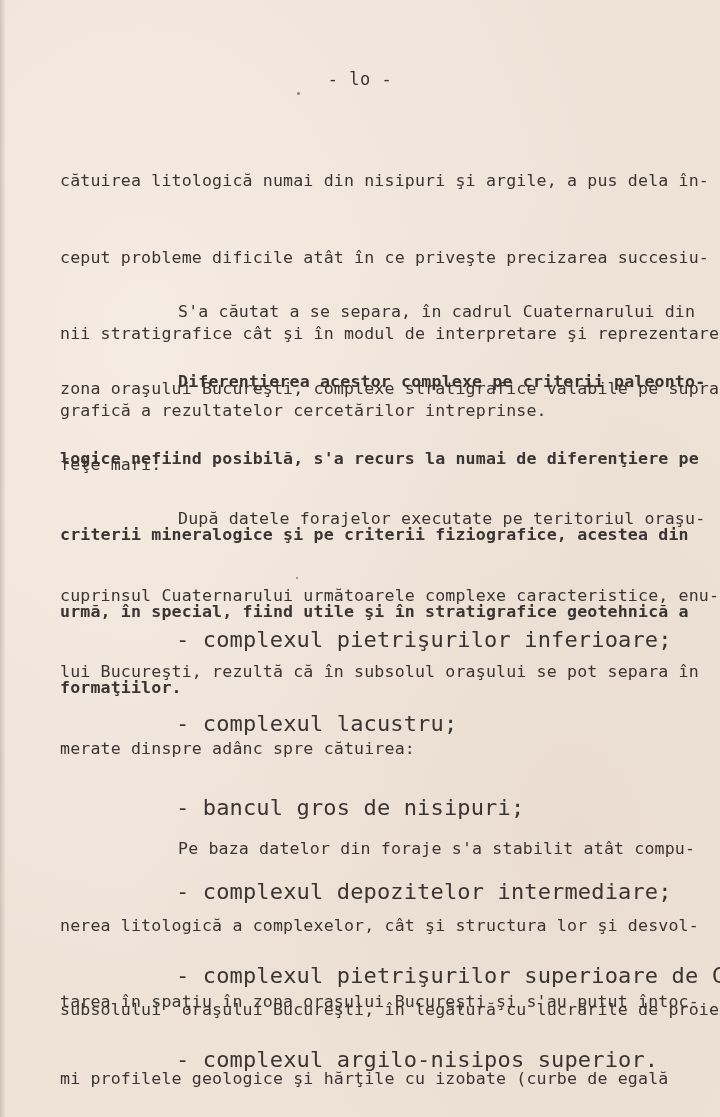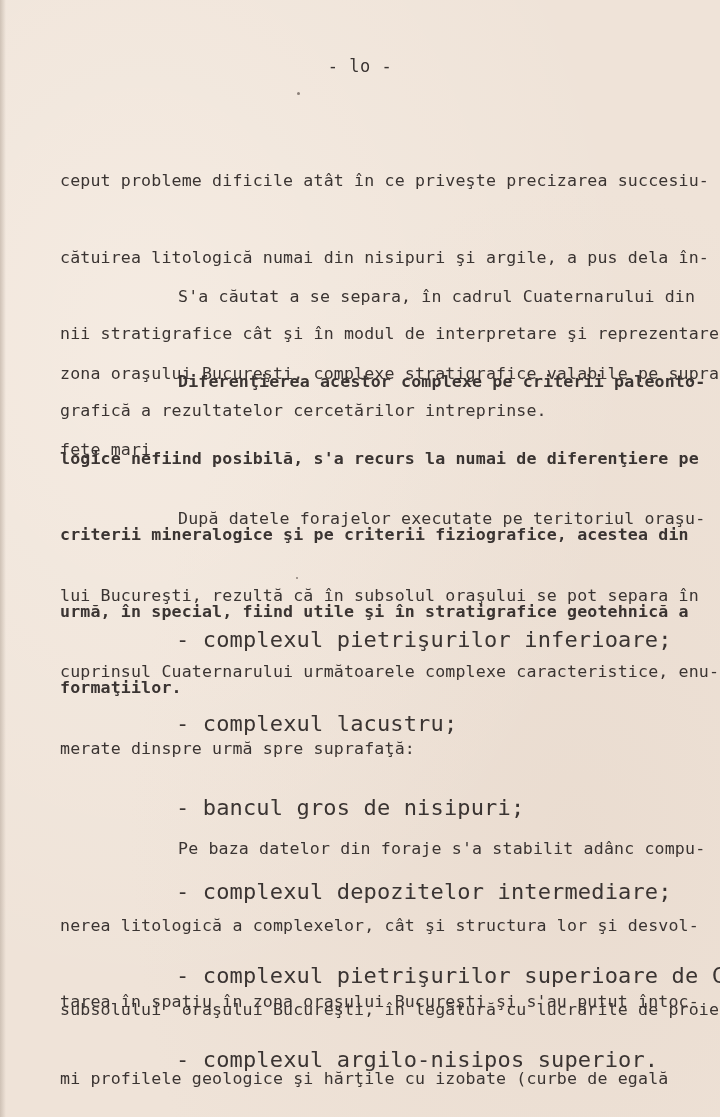--- a/index.html
+++ b/index.html
@@ -19,21 +19,21 @@
       color: #3a3432;
     }
     .left-edge {
       position: absolute;
       left: 0; top: 0;
       width: 6px; height: 1117px;
       background: linear-gradient(to right, #cfc2b6, rgba(239,227,216,0));
     }
     .page-number {
       position: absolute;
-      top: 56px;
+      top: 69px;
       left: 0;
       width: 720px;
       text-align: center;
       font-size: 17px;
       letter-spacing: 0.5px;
     }
     .speck {
       position: absolute;
       width: 3px; height: 3px;
       border-radius: 50%;
@@ -61,59 +61,59 @@
   </style>
 </head>
 <body>
 
 <div class="left-edge"></div>
 
 <div class="page-number">- lo -</div>
 <div class="speck" style="left:297px; top:92px;"></div>
 
 <div class="text-block" style="top:117px;">
+  <span class="line">cătuirea litologică numai din nisipuri şi argile, a pus dela în-</span>
   <span class="line">ceput probleme dificile atât în ce priveşte precizarea succesiu-</span>
-  <span class="line">cătuirea litologică numai din nisipuri şi argile, a pus dela în-</span>
   <span class="line">nii stratigrafice cât şi în modul de interpretare şi reprezentare</span>
   <span class="line">grafică a rezultatelor cercetărilor intreprinse.</span>
 </div>
 
-<div class="text-block" style="top:233px;">
+<div class="text-block" style="top:248px;">
   <span class="line indent">S'a căutat a se separa, în cadrul Cuaternarului din</span>
   <span class="line">zona oraşului Bucureşti, complexe stratigrafice valabile pe supra-</span>
   <span class="line">feţe mari.</span>
 </div>
 
 <div class="text-block" style="top:318px;font-weight:bold;">
   <span class="line indent">Diferenţierea acestor complexe pe criterii paleonto-</span>
   <span class="line">logice nefiind posibilă, s'a recurs la numai de diferenţiere pe</span>
   <span class="line">criterii mineralogice şi pe criterii fiziografice, acestea din</span>
   <span class="line">urmă, în special, fiind utile şi în stratigrafice geotehnică a</span>
   <span class="line">formaţiilor.</span>
 </div>
 
 <div class="text-block" style="top:455px;">
   <span class="line indent">După datele forajelor executate pe teritoriul oraşu-</span>
+  <span class="line">cuprinsul Cuaternarului următoarele complexe caracteristice, enu-</span>
   <span class="line">lui Bucureşti, rezultă că în subsolul oraşului se pot separa în</span>
-  <span class="line">cuprinsul Cuaternarului următoarele complexe caracteristice, enu-</span>
-  <span class="line">merate dinspre urmă spre suprafaţă:</span>
+  <span class="line">merate dinspre adânc spre cătuirea:</span>
 </div>
 <div class="speck" style="left:296px; top:577px; width:2px; height:2px;"></div>
 
 <div class="list-block" style="top:573px;">
   <span class="list-item">- complexul pietrişurilor inferioare;</span>
   <span class="list-item">- complexul lacustru;</span>
   <span class="list-item">- bancul gros de nisipuri;</span>
   <span class="list-item">- complexul depozitelor intermediare;</span>
   <span class="list-item">- complexul pietrişurilor superioare de Colentina;</span>
   <span class="list-item">- complexul argilo-nisipos superior.</span>
 </div>
 
 <div class="text-block" style="top:785px;">
-  <span class="line indent">Pe baza datelor din foraje s'a stabilit adânc compu-</span>
+  <span class="line indent">Pe baza datelor din foraje s'a stabilit atât compu-</span>
   <span class="line">nerea litologică a complexelor, cât şi structura lor şi desvol-</span>
   <span class="line">tarea în spaţiu în zona oraşului Bucureşti şi s'au putut întoc-</span>
   <span class="line">mi profilele geologice şi hărţile cu izobate (curbe de egală</span>
   
   
 </div>
 
 <div class="text-block" style="top:946px;">
   <span class="line">subsolului  oraşului Bucureşti, în legătură cu lucrările de proiec-</span>
   

